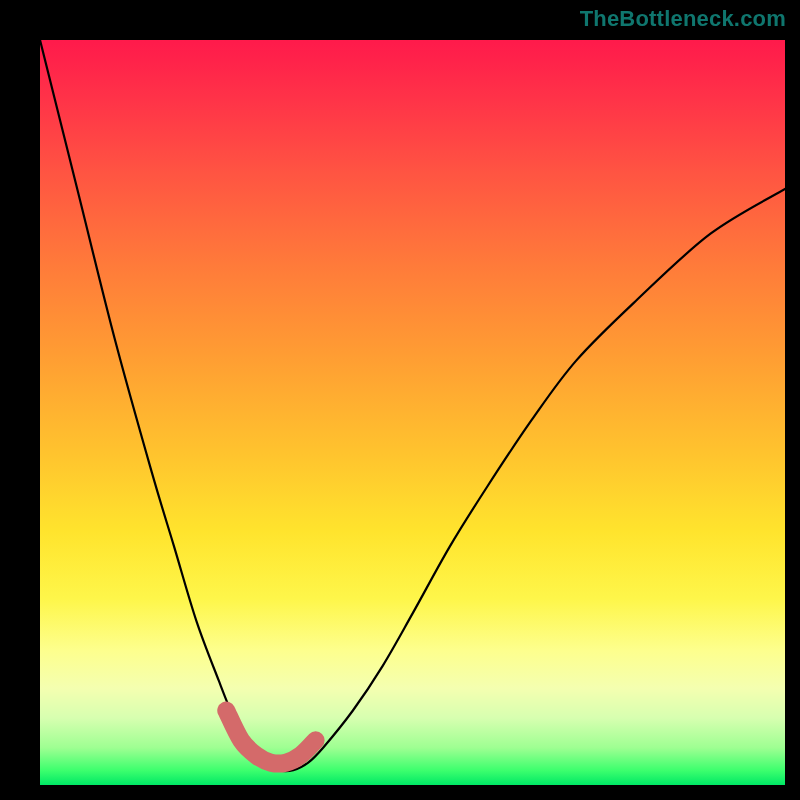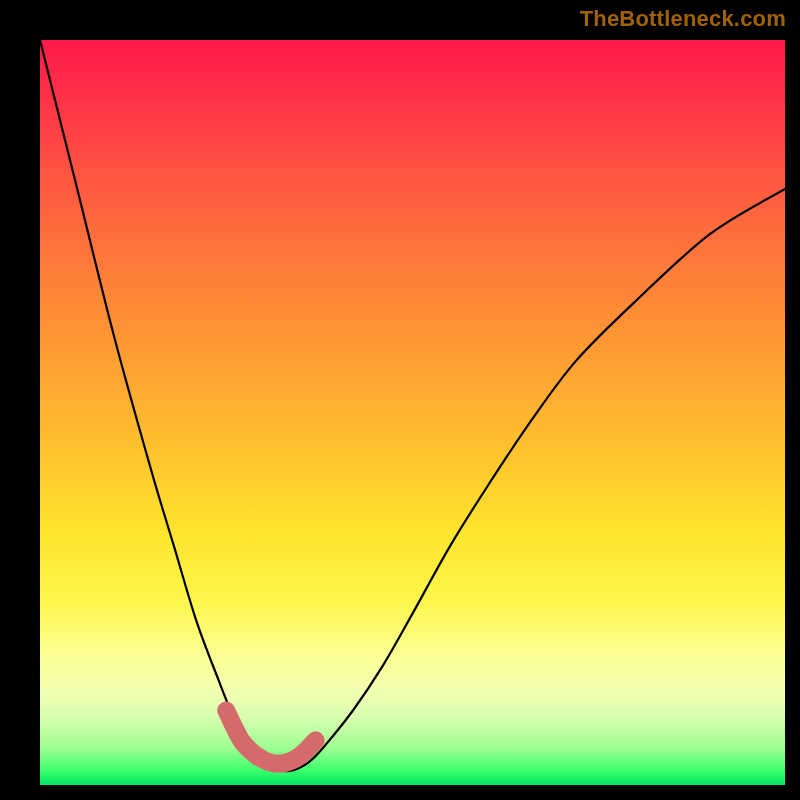--- a/index.html
+++ b/index.html
@@ -40,21 +40,21 @@
       #3eff6e 98%,
       #00e865 100%);
   }
   .watermark {
     position: absolute;
     top: 6px;
     right: 14px;
     font-family: Arial, Helvetica, sans-serif;
     font-size: 22px;
     font-weight: 600;
-    color: #a16207;
+    color: #0f766e;
     letter-spacing: 0.2px;
   }
   svg.curves {
     position: absolute;
     left: 0;
     top: 0;
     width: 745px;
     height: 745px;
   }
 </style>

